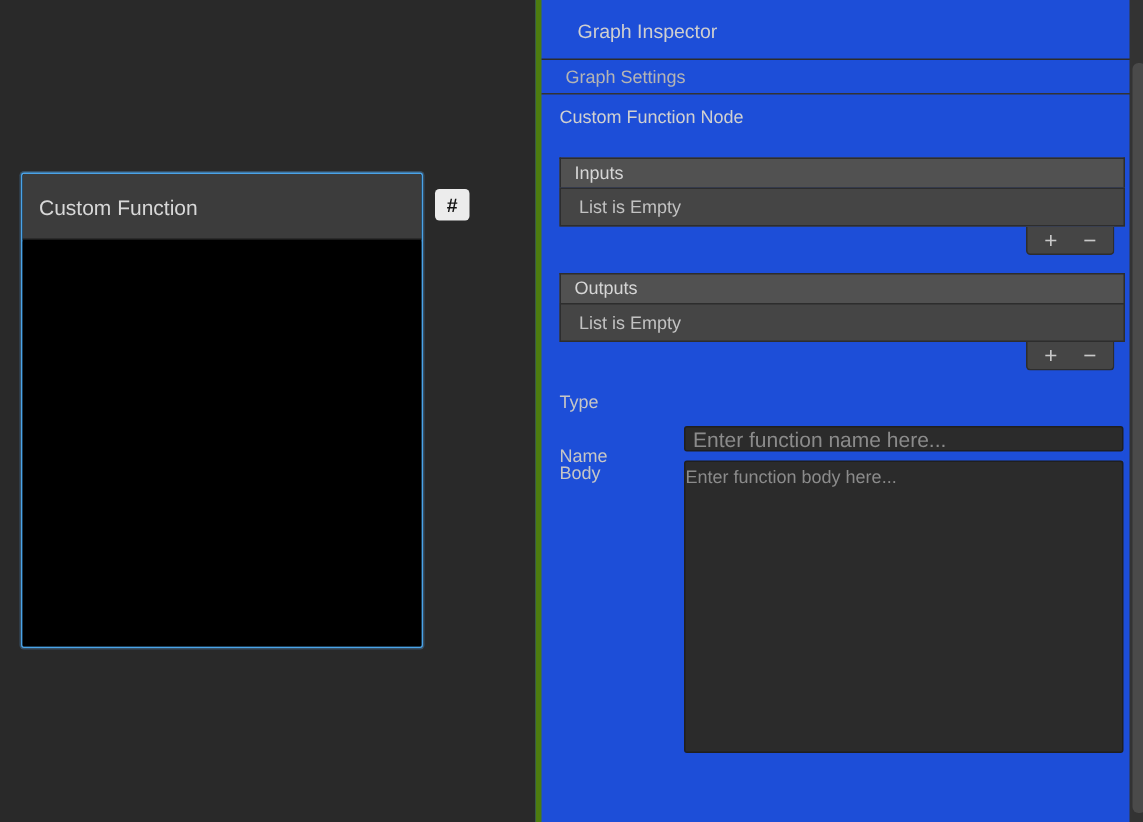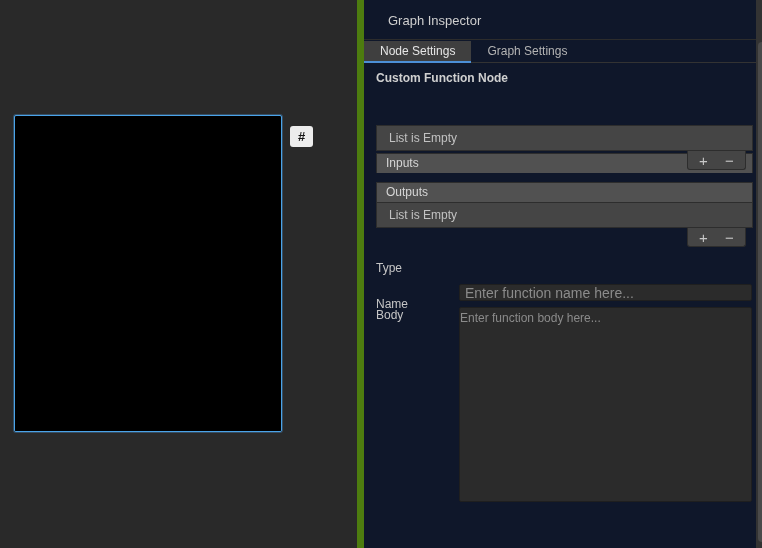--- a/index.html
+++ b/index.html
@@ -13,42 +13,42 @@
     background:#000; overflow:hidden; }
   .node-header { height:44px; background:#3c3c3c; border-bottom:1px solid #1a1a1a;
     color:#d8d8d8; font-size:14px; line-height:44px; padding-left:11px; }
   .node-body { position:absolute; left:0; top:45px; right:0; bottom:0; background:#000; }
   .hash-badge { position:absolute; left:290px; top:126px; width:23px; height:21px;
     background:#ececec; border-radius:3px; color:#141414; font-weight:bold; font-size:13px;
     display:flex; align-items:center; justify-content:center; }
 
   
   .inspector { position:absolute; left:357px; top:0; width:405px; height:548px;
-    background:#0f172a; border-left:7px solid #4d7c0f; }
+    background:#1d4ed8; border-left:4px solid #4d7c0f; }
   .inspector-titlebar { position:absolute; left:0; top:0; width:100%; height:40px;
     border-bottom:1px solid #2c2c2c; }
   .inspector-title { position:absolute; left:24px; top:13px; font-size:13px; color:#cfcfcf; }
 
   .tabbar { position:absolute; left:0; top:41px; width:100%; height:22px; border-bottom:1px solid #333; display:flex; }
   .tab { height:22px; line-height:21px; padding:0 16px; color:#b4b4b4; font-size:12px; }
   .tab.active { color:#e6e6e6; background:#3f3f3f; box-shadow:inset 0 -2px 0 0 #4c8fd6; }
 
-  .section-title { position:absolute; left:12px; top:71px; font-weight:bold; color:#d0d0d0; }
+  .section-title { position:absolute; left:12px; top:71px; font-weight:normal; color:#d0d0d0; }
 
   .list-header { position:absolute; left:12px; width:377px; height:20px; background:#515151;
     border:1px solid #2d2d2d; border-bottom:none; line-height:19px; padding-left:9px; color:#d6d6d6; }
   .list-body { position:absolute; left:12px; width:377px; height:26px; background:#454545;
     border:1px solid #2d2d2d; line-height:24px; padding-left:12px; color:#c2c2c2; }
   .list-footer { position:absolute; left:323px; width:59px; height:19px; background:#454545;
     border:1px solid #2d2d2d; border-top:none; border-radius:0 0 3px 3px;
     display:flex; align-items:center; justify-content:center; }
   .list-footer button { background:transparent; border:none; color:#c8c8c8; font-size:15px;
     width:26px; height:17px; line-height:15px; padding:0; font-family:inherit; }
 
-  .inputs-header  { top:105px;margin-top:48px; }  .inputs-body  { top:125px; }  .inputs-footer  { top:151px; }
+  .inputs-header  { top:105px; }  .inputs-body  { top:125px; }  .inputs-footer  { top:151px; }
   .outputs-header { top:182px; }  .outputs-body { top:202px; }  .outputs-footer { top:228px; }
 
   .field-label { position:absolute; left:12px; color:#c6c6c6; }
   .type-label { top:261px; } .name-label { top:285px;margin-top:12px; } .body-label { top:308px; }
 
   .dropdown { position:absolute; left:95px; top:260px; width:293px; height:18px;
     background:#515151; border:1px solid #303030; border-radius:3px; color:#e0e0e0;
     line-height:16px; padding:0 6px; }
   .dropdown .chevron { position:absolute; right:6px; top:7px; width:0; height:0;
     border-left:4px solid transparent; border-right:4px solid transparent; border-top:5px solid #cfcfcf; }
@@ -63,32 +63,34 @@
 
   .scrollbar { position:absolute; left:392px; top:0; width:13px; height:548px; background:#333333; }
   .scroll-thumb { position:absolute; left:2px; top:42px; width:9px; height:500px;
     background:#4a4a4a; border-radius:4px; }
 </style>
 </head>
 <body>
 
 <div class="canvas">
   <div class="node">
+    <div class="node-header">
+      <span>Custom Function</span>
+    </div>
     <div class="node-body"></div>
   </div>
   <div class="hash-badge">#</div>
 </div>
 
 <div class="inspector">
   <div class="inspector-titlebar">
     <div class="inspector-title">Graph Inspector</div>
   </div>
 
   <div class="tabbar">
-    <div class="tab active">Node Settings</div>
     <div class="tab">Graph Settings</div>
   </div>
 
   <div class="section-title">Custom Function Node</div>
 
   <div class="list-header inputs-header">Inputs</div>
   <div class="list-body inputs-body">List is Empty</div>
   <div class="list-footer inputs-footer">
     <button>+</button>
     <button>−</button>

